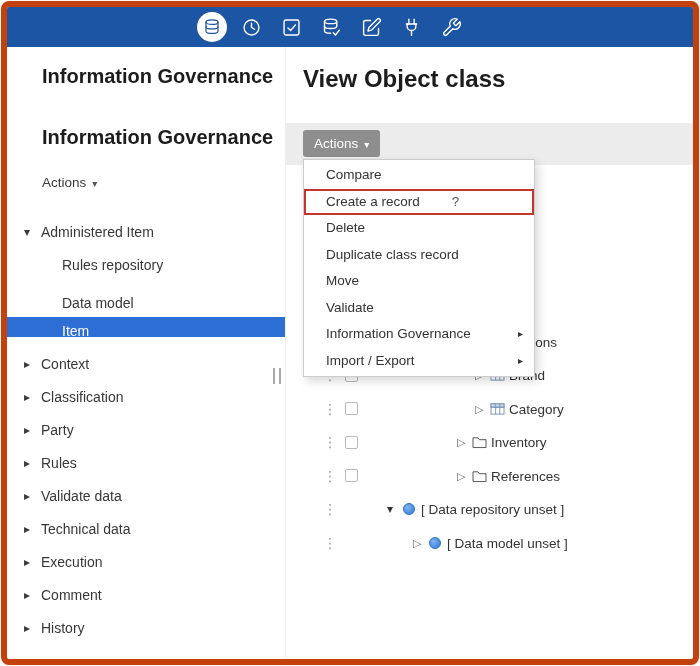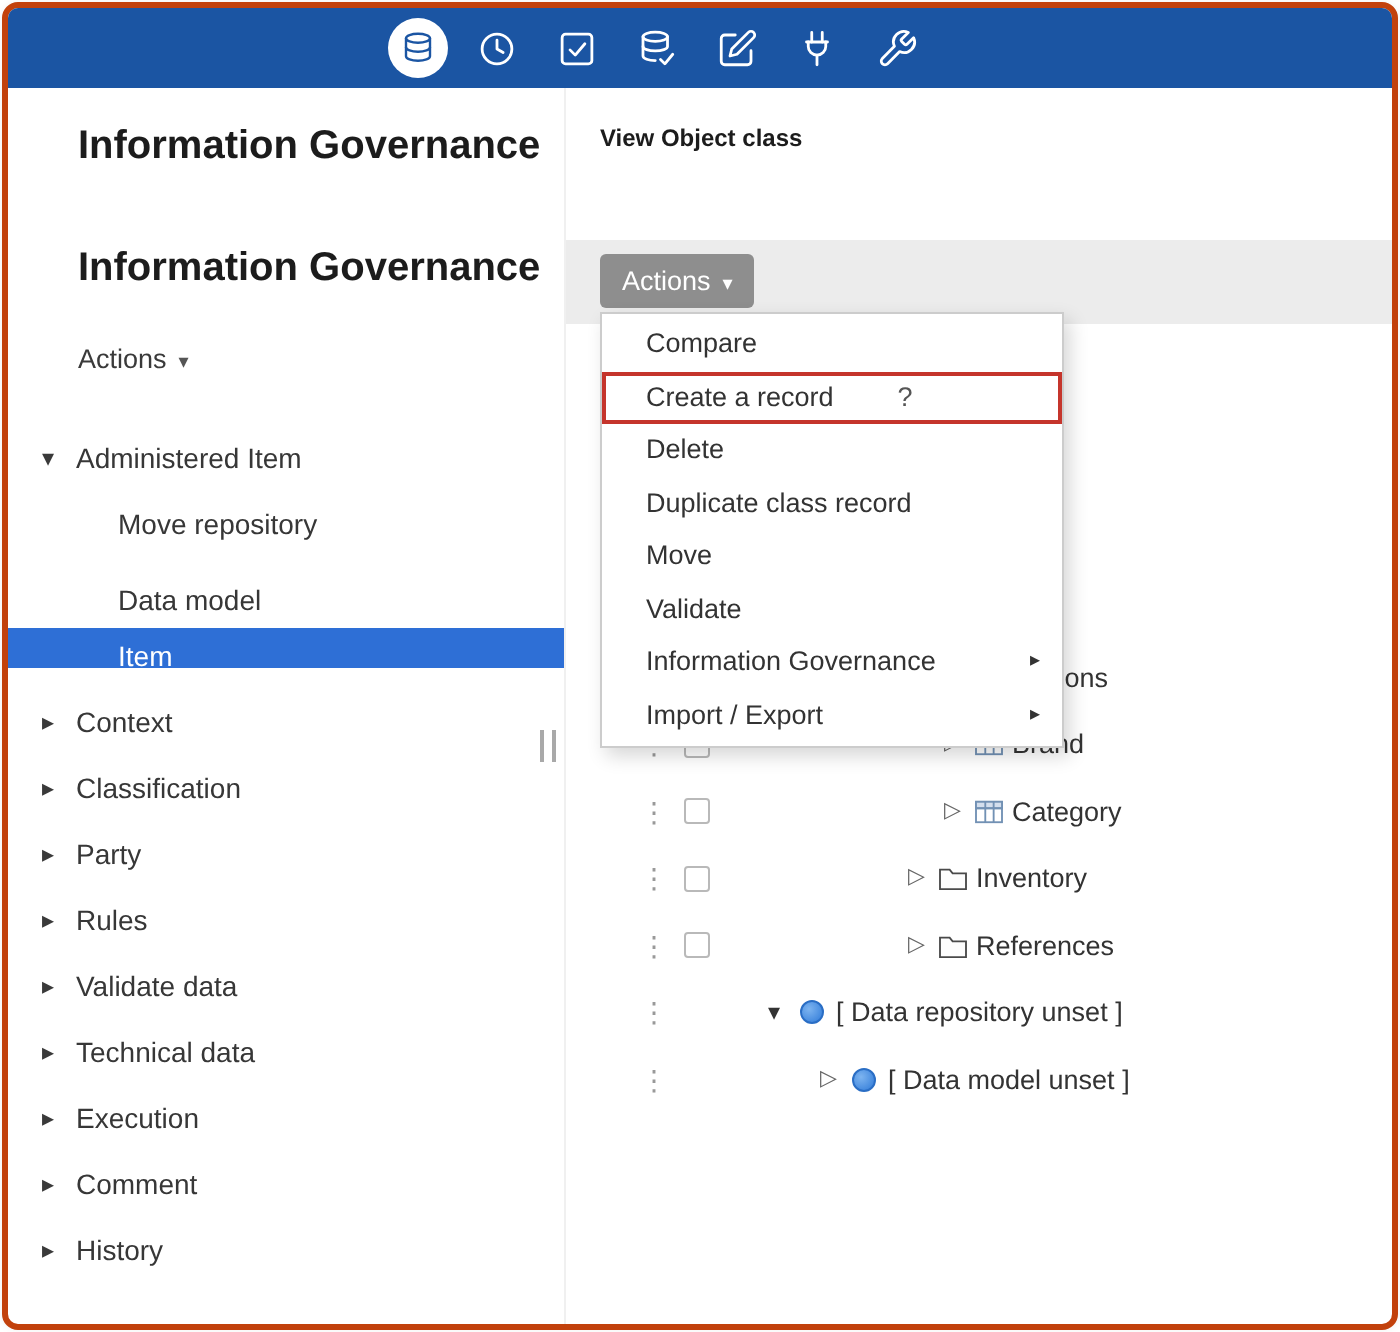--- a/index.html
+++ b/index.html
@@ -1,29 +1,29 @@
 <!DOCTYPE html>
 <html><head>
 <meta charset="utf-8">
 <style>
   *{margin:0;padding:0;box-sizing:border-box}
   html,body{background:#fff}
   body{font-family:"Liberation Sans",sans-serif;width:700px;height:666px;overflow:hidden}
-  .window{position:relative;width:698px;height:664px;margin:1px;border:3px solid #c2410c;border-radius:8px;overflow:hidden;background:#fff;box-shadow:0 0 5px rgba(0,0,0,.06)}
+  .window{position:relative;width:698px;height:664px;margin:1px;border:6px solid #c2410c;border-radius:8px;overflow:hidden;background:#fff;box-shadow:0 0 5px rgba(0,0,0,.06)}
 
   
   .topbar{position:absolute;left:0;top:0;width:100%;height:40px;background:#1b55a3;display:flex;align-items:center;padding-left:190px}
   .tb-icon{width:24px;height:24px;margin-right:16px;display:flex;align-items:center;justify-content:center;cursor:pointer;flex:0 0 auto}
   .tb-icon svg{width:21px;height:21px;stroke:#fff;fill:none;stroke-width:1.6;stroke-linecap:round;stroke-linejoin:round}
   .tb-icon.active{width:30px;height:30px;background:#fff;border-radius:50%;margin-right:12px}
   .tb-icon.active svg{width:18px;height:18px;stroke:#1b55a3}
 
   
   .app-title{position:absolute;left:35px;top:58px;font-size:20px;font-weight:bold;color:#1c1c1c}
-  .page-title{position:absolute;left:296px;top:58px;font-size:12px;font-weight:bold;color:#1c1c1c}
+  .page-title{position:absolute;left:296px;top:58px;font-size:24px;font-weight:bold;color:#1c1c1c}
   .section-title{position:absolute;left:35px;top:119px;font-size:20px;font-weight:bold;color:#1c1c1c}
   .panel-divider{position:absolute;left:278px;top:40px;height:624px;width:1px;background:#f0f0f0}
 
   
   .left-actions{position:absolute;left:35px;top:168px;font-size:13.5px;color:#3a3a3a;cursor:pointer}
   .caret{font-size:10px;color:#555;margin-left:6px}
 
   
   .ltree-row{position:absolute;left:0;width:278px;height:33px;line-height:33px;font-size:14px;color:#373737;cursor:pointer}
   .ltree-row .arrow{position:absolute;left:17px;top:0;width:12px;font-size:12px;color:#3a3a3a}
@@ -116,21 +116,21 @@
 
   <div class="left-actions">
     <span>Actions</span><span class="caret">▾</span>
   </div>
 
   <div class="ltree-row" style="top:208.5px">
     <span class="arrow">▾</span>
     <span class="lab">Administered Item</span>
   </div>
   <div class="ltree-row child" style="top:241.5px">
-    <span class="lab">Move repository</span>
+    <span class="lab">Rules repository</span>
   </div>
   <div class="ltree-row child" style="top:280px">
     <span class="lab">Data model</span>
   </div>
   <div class="ltree-row child selected" style="top:309.5px">
     <span class="lab">Item</span>
   </div>
   <div class="ltree-row" style="top:340.5px">
     <span class="arrow">▸</span>
     <span class="lab">Context</span>

